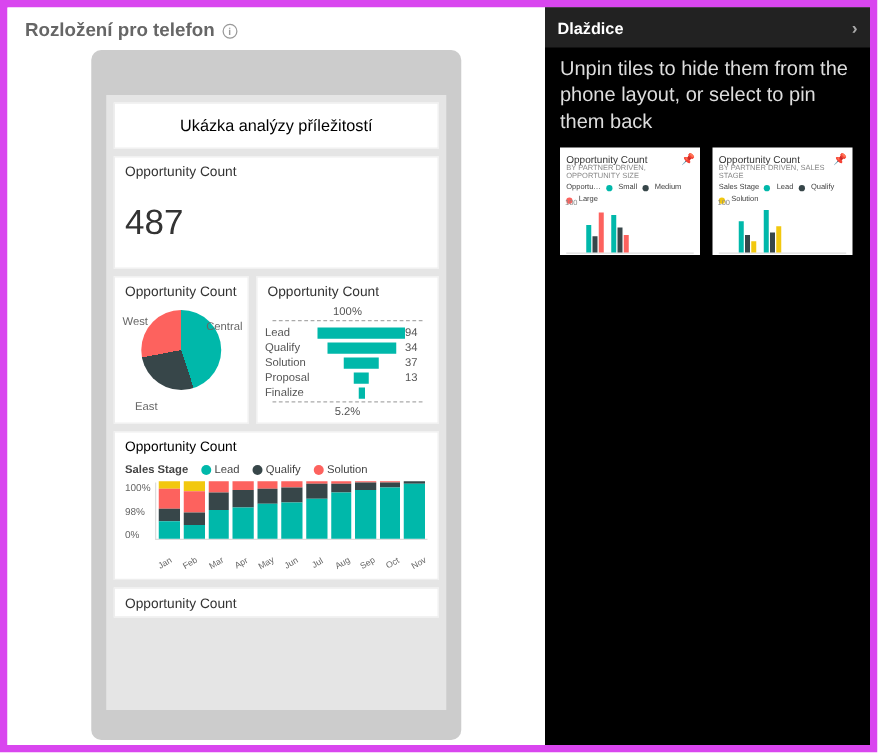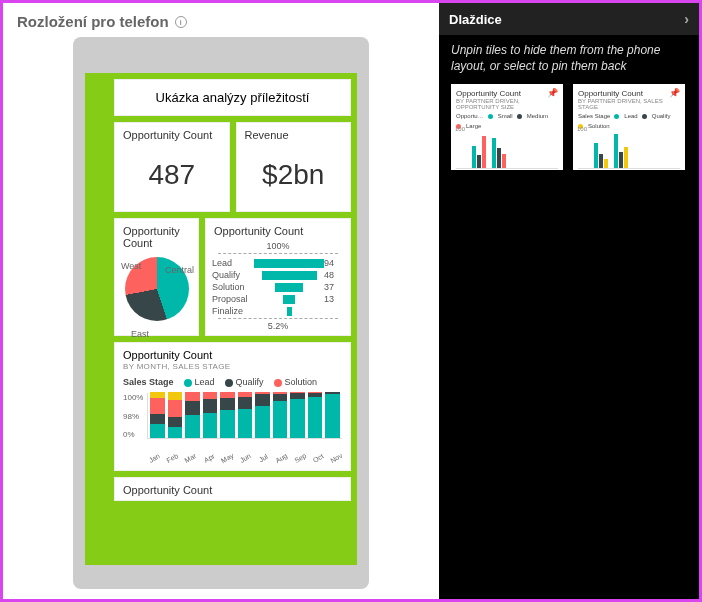--- a/index.html
+++ b/index.html
@@ -1,27 +1,27 @@
 <!DOCTYPE html>
 <html><head>
 <meta charset="utf-8">
 <style>
   * { box-sizing: border-box; margin: 0; padding: 0; }
   body { font-family: "Segoe UI", Arial, sans-serif; background: #fff; }
-  .app { display: flex; width: 702px; height: 602px; border: 3px solid #d946ef; }
+  .app { display: flex; width: 702px; height: 602px; border: 6px solid #d946ef; }
   .left-pane { flex: 1; background: #fff; position: relative; }
   .left-header { padding: 10px 14px 0 14px; color: #666; font-size: 15px; font-weight: 600; display: flex; align-items: center; gap: 6px; }
   .info-icon { width: 12px; height: 12px; border: 1px solid #999; border-radius: 50%; font-size: 8px; line-height: 11px; text-align: center; color: #999; }
   .phone-frame { position: absolute; top: 34px; left: 50%; transform: translateX(-50%); width: 296px; height: 552px; background: #ccc; border-radius: 8px; padding: 36px 12px 24px 12px; }
-  .phone-screen { width: 100%; height: 100%; background: #84cc16; overflow: hidden; position: relative; padding-left: 23px; }
+  .phone-screen { width: 100%; height: 100%; background: #e5e5e5; overflow: hidden; position: relative; }
   .dash-title { background: #fff; text-align: center; font-size: 13px; padding: 10px 4px; border: 1px solid #eee; margin: 6px 6px 6px 6px; }
   .row2 { display: flex; gap: 6px; padding: 0 6px 6px 6px; }
   .tile { background: #fff; border: 1px solid #eee; position: relative; }
   .tile-h { font-size: 11px; color: #333; padding: 6px 8px 2px 8px; }
-  .kpi { font-size: 28px; color: #333; padding: 16px 8px 20px 8px; text-align: center; }
+  .kpi { font-size: 28px; color: #333; padding: 16px 8px 20px 8px; }
   .row2 .tile { flex:1; }
   .row3 { display:flex; gap:6px; padding:0 6px 6px 6px; }
   .row3 .tile { flex:1; height:118px; }
   
   .pie-wrap { position:relative; width:100%; height:86px; }
   .pie { width:64px; height:64px; border-radius:50%; margin:6px auto 0 auto;
     background: conic-gradient(#00b8aa 0 45%, #374649 45% 72%, #fd625e 72% 100%); }
   .pie-lbl { position:absolute; font-size:9px; color:#666;text-align:center; }
   
   .fun-wrap { padding:2px 6px 6px 6px; }
@@ -43,21 +43,21 @@
   .bar { flex:1; display:flex; flex-direction:column-reverse; }
   .seg { width:100%; }
   .xl { display:flex; gap:3px; padding-left:22px; }
   .xl span { flex:1; font-size:7px; color:#666; text-align:center; transform:rotate(-30deg); transform-origin:top; margin-top:6px; white-space:nowrap; }
   .wide-tile2 { margin:0 6px 0 6px; background:#fff; border:1px solid #eee; padding:6px 8px 4px 8px; }
   .wide-tile2 .t { font-size:11px; color:#333; }
   .wide-tile2 .sub { font-size:8px; color:#aaa; }
   
   .right-pane { width: 260px; background: #000000; color: #fff; display:flex; flex-direction:column; }
   .right-head { background:#222; display:flex; align-items:center; justify-content:space-between; padding:8px 10px; font-size:13px; font-weight:600; }
-  .right-sub { font-size:12px; color:#ddd; padding:8px 12px 10px 12px; line-height:1.3;font-style:italic; }
+  .right-sub { font-size:16px; color:#ddd; padding:8px 12px 10px 12px; line-height:1.3; }
   .thumbs { display:flex; gap:10px; padding:0 12px; }
   .thumb { width:112px; height:86px; background:#fff; color:#333; padding:5px 5px 3px 5px; position:relative; }
   .thumb .pin { position:absolute; top:4px; right:4px; font-size:9px; color:#555; }
   .thumb .tt { font-size:8px; color:#333; }
   .thumb .ts { font-size:6px; color:#888; }
   .thumb .lg { font-size:6px; color:#444; margin-top:3px; display:flex; gap:4px; flex-wrap:wrap; }
   .thumb .lg span { display:flex; align-items:center; gap:2px; }
   .thumb .chart { height:36px; display:flex; align-items:flex-end; gap:1px; margin-top:4px; border-bottom:1px solid #ddd; }
   .thumb .yl { position:absolute; left:4px; top:42px; font-size:6px; color:#888; }
   .thumb .grp { display:flex; gap:1px; align-items:flex-end; margin-right:5px; }
@@ -78,24 +78,20 @@
     <div class="phone-frame">
       <div class="phone-screen">
 
         <div class="dash-title">Ukázka analýzy příležitostí</div>
 
         <div class="row2">
           <div class="tile">
             <div class="tile-h">Opportunity Count</div>
             <div class="kpi">487</div>
           </div>
-          <div class="tile">
-            <div class="tile-h">Revenue</div>
-            <div class="kpi">$2bn</div>
-          </div>
         </div>
 
         <div class="row3">
           <div class="tile">
             <div class="tile-h">Opportunity Count</div>
             <div class="pie-wrap">
               <div class="pie"></div>
               <div class="pie-lbl" style="left:6px; top:4px;">West</div>
               <div class="pie-lbl" style="right:4px; top:8px;">Central</div>
               <div class="pie-lbl" style="left:16px; bottom:4px;">East</div>
@@ -111,21 +107,21 @@
                   <div class="fun-bar-wrap">
                     <div class="fun-bar" style="width:70px;"></div>
                   </div>
                   <div class="fun-val">94</div>
                 </div>
               <div class="fun-row">
                   <div class="fun-lab">Qualify</div>
                   <div class="fun-bar-wrap">
                     <div class="fun-bar" style="width:55px;"></div>
                   </div>
-                  <div class="fun-val">48</div>
+                  <div class="fun-val">34</div>
                 </div>
               <div class="fun-row">
                   <div class="fun-lab">Solution</div>
                   <div class="fun-bar-wrap">
                     <div class="fun-bar" style="width:28px;"></div>
                   </div>
                   <div class="fun-val">37</div>
                 </div>
               <div class="fun-row">
                   <div class="fun-lab">Proposal</div>
@@ -141,21 +137,20 @@
                   </div>
                   <div class="fun-val"></div>
                 </div>
               <div class="fun-bot">5.2%</div>
             </div>
           </div>
         </div>
 
         <div class="wide-tile">
           <div style="font-size:11px;">Opportunity Count</div>
-          <div class="sub">BY MONTH, SALES STAGE</div>
           <div class="legend">
             <b style="font-size:9px;">Sales Stage</b>
             <span><span class="sw" style="background:#00b8aa;"></span><span>Lead</span></span>
             <span><span class="sw" style="background:#374649;"></span><span>Qualify</span></span>
             <span><span class="sw" style="background:#fd625e;"></span><span>Solution</span></span>
           </div>
           <div class="chart-stacked">
             <div class="ylabels">
               <span>100%</span>
               <span>98%</span>

